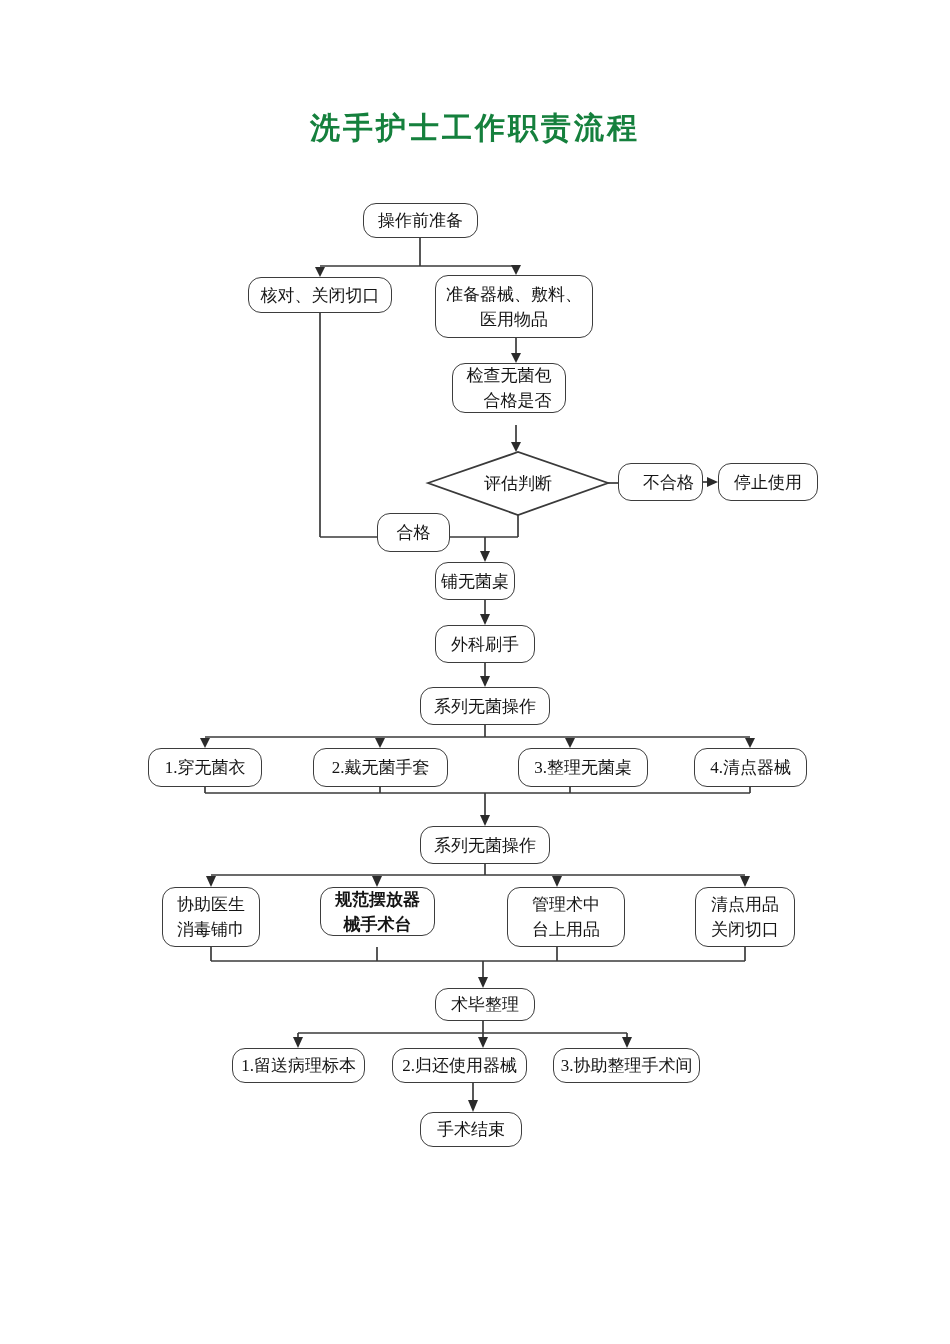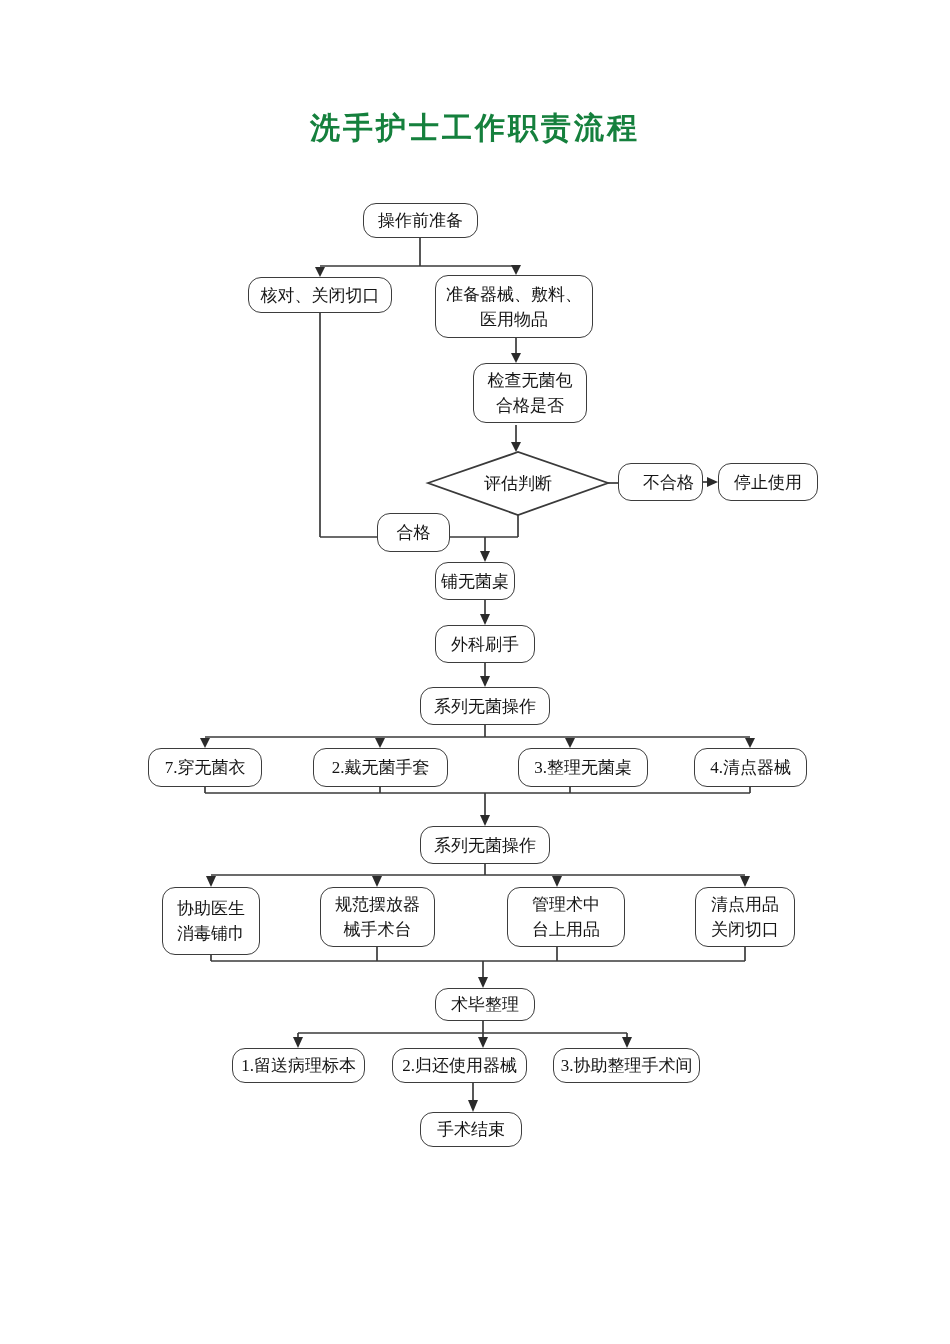--- a/index.html
+++ b/index.html
@@ -130,47 +130,47 @@
     <polygon class="head" points="468,1100 478,1100 473,1112"></polygon>
   </svg>
 
   <div class="node" style="left:363px;top:203px;width:115px;height:35px;">操作前准备</div>
 
   <div class="node" style="left:248px;top:277px;width:144px;height:36px;">核对、关闭切口</div>
 
   <div class="node" style="left:435px;top:275px;width:158px;height:63px;">准备器械、敷料、
 医用物品</div>
 
-  <div class="node" style="left:473px;top:363px;width:114px;height:60px;">检查无菌包
+  <div class="node" style="left:452px;top:363px;width:114px;height:50px;text-align:right;">检查无菌包
 合格是否</div>
 
   <div class="plain-label" style="left:448px;top:469px;width:140px;height:28px;">评估判断</div>
 
   <div class="node" style="left:618px;top:463px;width:85px;height:38px;padding-left:16px;">不合格</div>
 
   <div class="node" style="left:718px;top:463px;width:100px;height:38px;">停止使用</div>
 
   <div class="node" style="left:377px;top:513px;width:73px;height:39px;">合格</div>
 
   <div class="node" style="left:435px;top:562px;width:80px;height:38px;">铺无菌桌</div>
 
   <div class="node" style="left:435px;top:625px;width:100px;height:38px;">外科刷手</div>
 
   <div class="node" style="left:420px;top:687px;width:130px;height:38px;">系列无菌操作</div>
 
-  <div class="node" style="left:148px;top:748px;width:114px;height:39px;">7.穿无菌衣</div>
+  <div class="node" style="left:148px;top:748px;width:114px;height:39px;">1.穿无菌衣</div>
   <div class="node" style="left:313px;top:748px;width:135px;height:39px;">2.戴无菌手套</div>
   <div class="node" style="left:505px;top:748px;width:130px;height:39px;margin-left:13px;">3.整理无菌桌</div>
   <div class="node" style="left:694px;top:748px;width:113px;height:39px;">4.清点器械</div>
 
   <div class="node" style="left:420px;top:826px;width:130px;height:38px;">系列无菌操作</div>
 
-  <div class="node" style="left:162px;top:887px;width:98px;height:68px;">协助医生
+  <div class="node" style="left:162px;top:887px;width:98px;height:60px;">协助医生
 消毒铺巾</div>
-  <div class="node" style="left:320px;top:887px;width:115px;height:60px;">规范摆放器
+  <div class="node" style="left:320px;top:887px;width:115px;height:49px;font-weight:bold;">规范摆放器
 械手术台</div>
   <div class="node" style="left:507px;top:887px;width:118px;height:60px;">管理术中
 台上用品</div>
   <div class="node" style="left:695px;top:887px;width:100px;height:60px;">清点用品
 关闭切口</div>
 
   <div class="node" style="left:435px;top:988px;width:100px;height:33px;">术毕整理</div>
 
   <div class="node" style="left:232px;top:1048px;width:133px;height:35px;">1.留送病理标本</div>
   <div class="node" style="left:392px;top:1048px;width:135px;height:35px;">2.归还使用器械</div>

